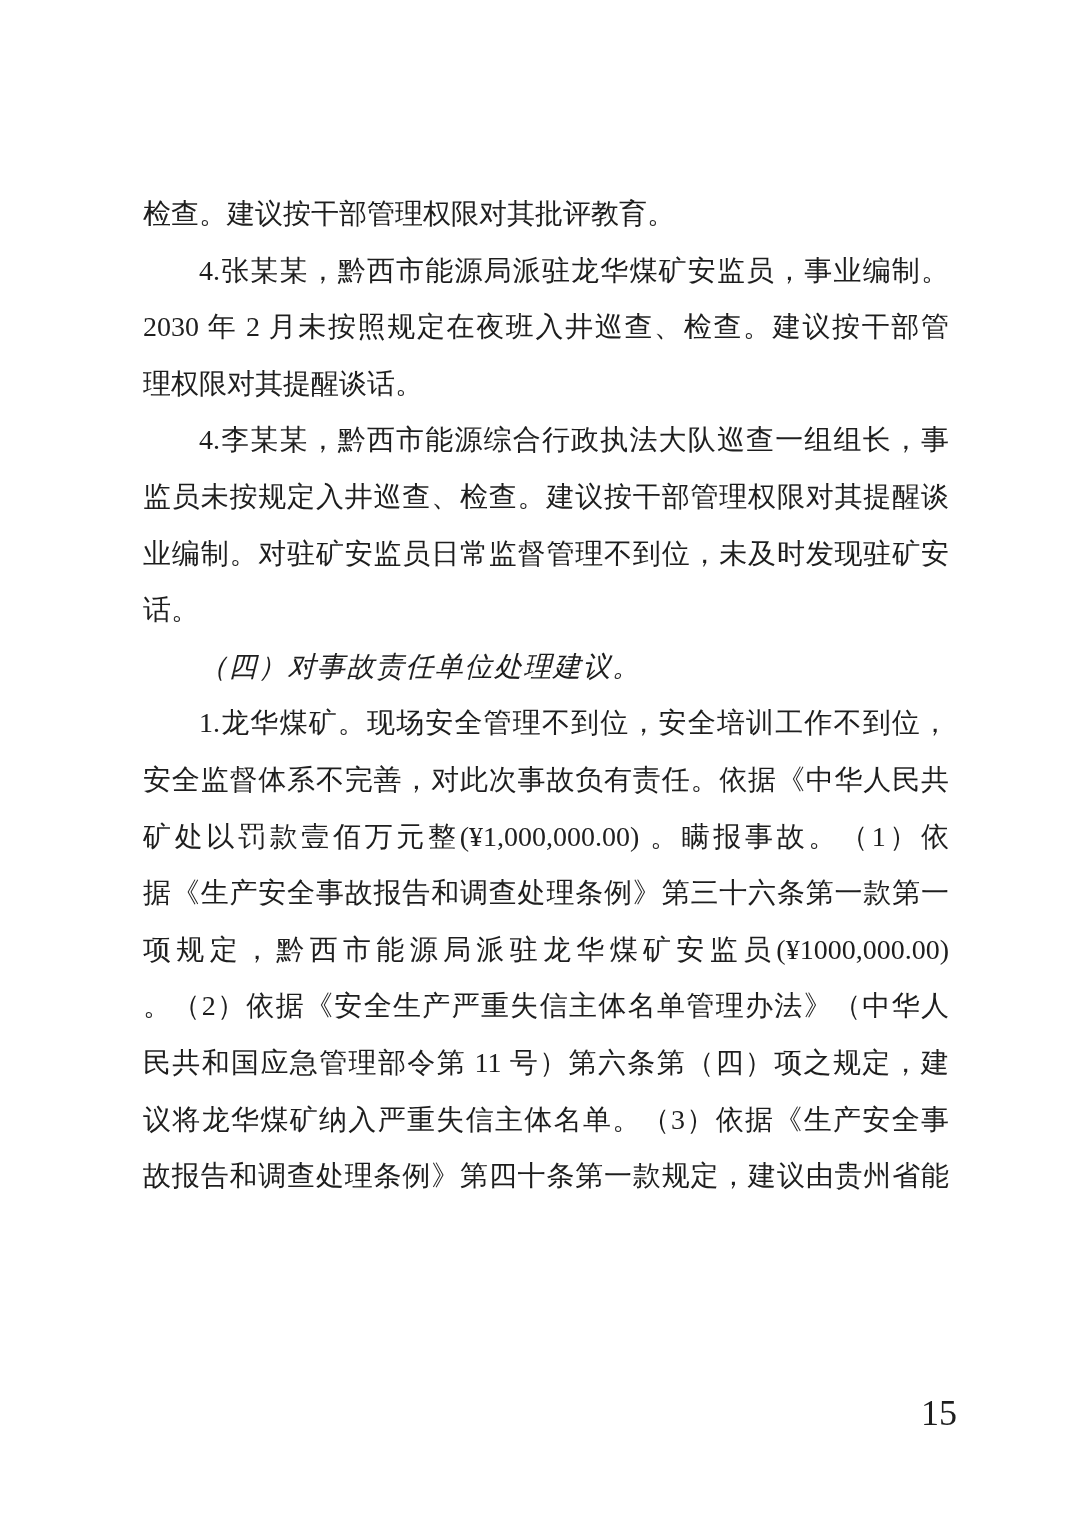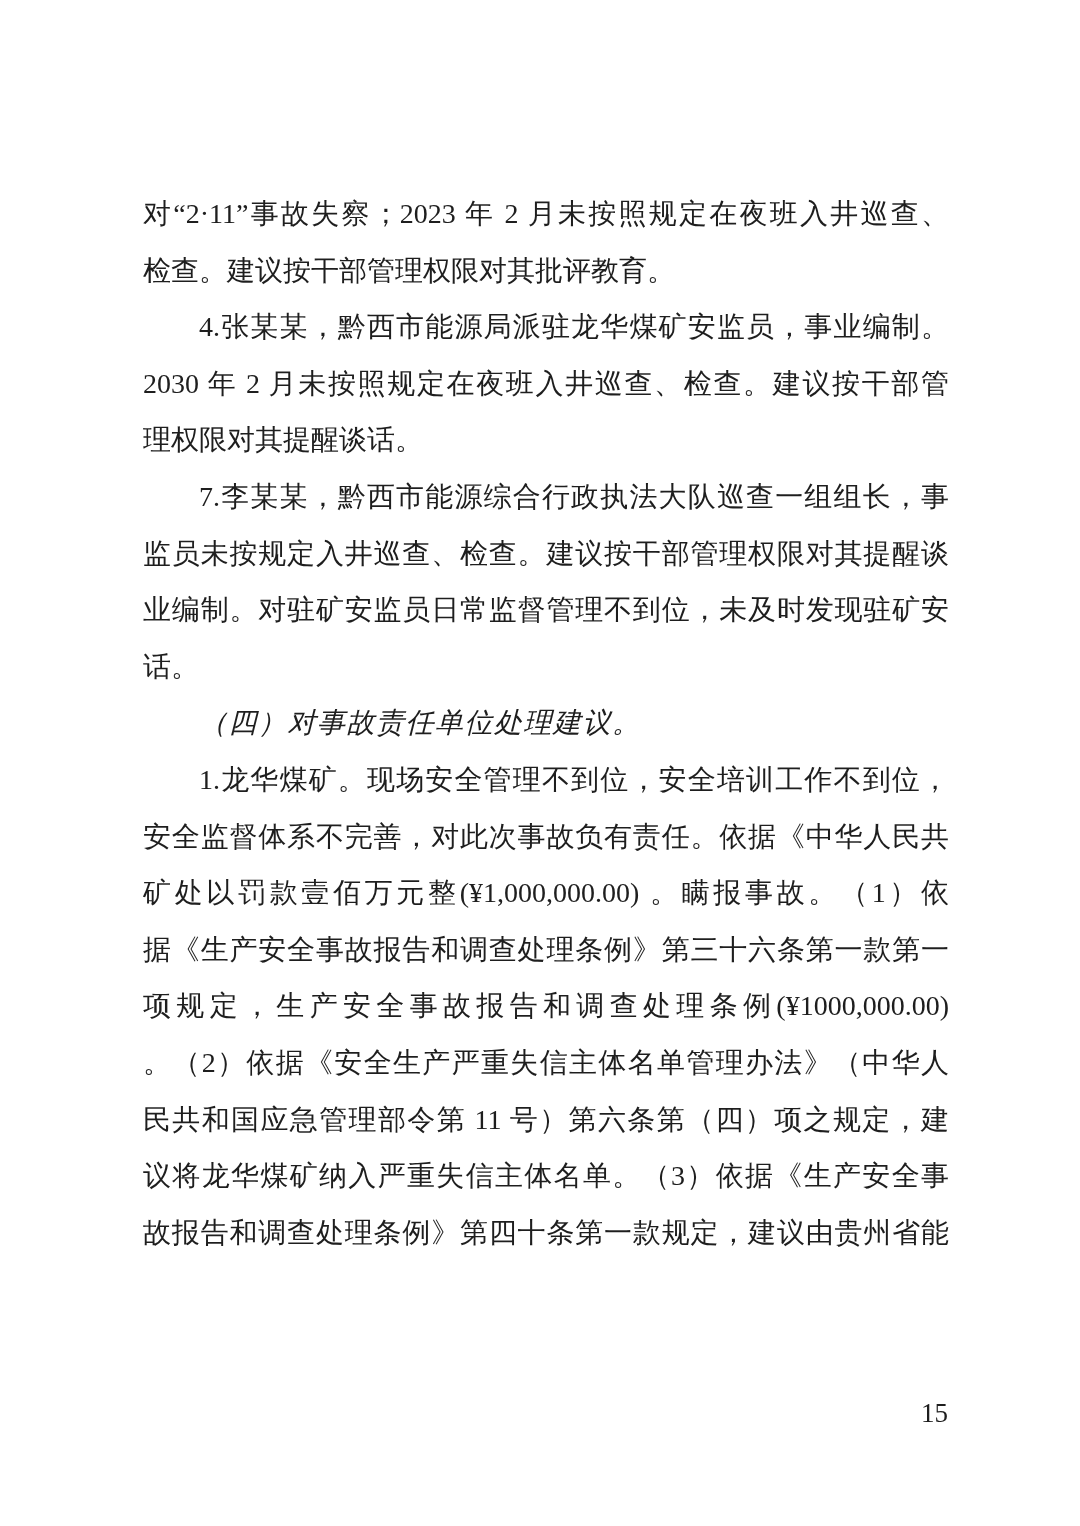--- a/index.html
+++ b/index.html
@@ -38,44 +38,43 @@
     font-style: italic;
     letter-spacing: 1.5px;
   }
   .bold {
     font-weight: 400;
   }
   .page-number {
     position: absolute;
     left: 921px;
     top: 1392px;
-    font-size: 27px;
+    font-size: 36px;
     line-height: 42px;
     color: #1e1e1e;
   }
 </style>
 </head>
 <body>
 
 <div class="page">
   <div class="text-block">
-    <div class="line justify">对“2·11”事故失察；2023 年 2 月未按照规定在夜班入井巡查、</div>
     <div class="line">检查。建议按干部管理权限对其批评教育。</div>
     <div class="line justify indent">4.张某某，黔西市能源局派驻龙华煤矿安监员，事业编制。</div>
     <div class="line justify">2030 年 2 月未按照规定在夜班入井巡查、检查。建议按干部管</div>
     <div class="line">理权限对其提醒谈话。</div>
-    <div class="line justify indent">7.李某某，黔西市能源综合行政执法大队巡查一组组长，事</div>
+    <div class="line justify indent">4.李某某，黔西市能源综合行政执法大队巡查一组组长，事</div>
     <div class="line justify">监员未按规定入井巡查、检查。建议按干部管理权限对其提醒谈</div>
     <div class="line justify">业编制。对驻矿安监员日常监督管理不到位，未及时发现驻矿安</div>
     <div class="line">话。</div>
     <div class="line indent kai">（四）对事故责任单位处理建议。</div>
     <div class="line justify indent"><span class="bold">1.龙华煤矿</span><span>。现场安全管理不到位，安全培训工作不到位，</span></div>
     <div class="line justify">安全监督体系不完善，对此次事故负有责任。依据《中华人民共</div>
     <div class="line justify">矿处以罚款壹佰万元整(¥1,000,000.00) 。瞒报事故。（1）依</div>
     <div class="line justify">据《生产安全事故报告和调查处理条例》第三十六条第一款第一</div>
-    <div class="line justify">项规定，生产安全事故报告和调查处理条例(¥1000,000.00)</div>
+    <div class="line justify">项规定，黔西市能源局派驻龙华煤矿安监员(¥1000,000.00)</div>
     <div class="line justify">。（2）依据《安全生产严重失信主体名单管理办法》（中华人</div>
     <div class="line justify">民共和国应急管理部令第 11 号）第六条第（四）项之规定，建</div>
     <div class="line justify">议将龙华煤矿纳入严重失信主体名单。（3）依据《生产安全事</div>
     <div class="line justify">故报告和调查处理条例》第四十条第一款规定，建议由贵州省能</div>
   </div>
   <div class="page-number">15</div>
 </div>
 
 </body></html>

